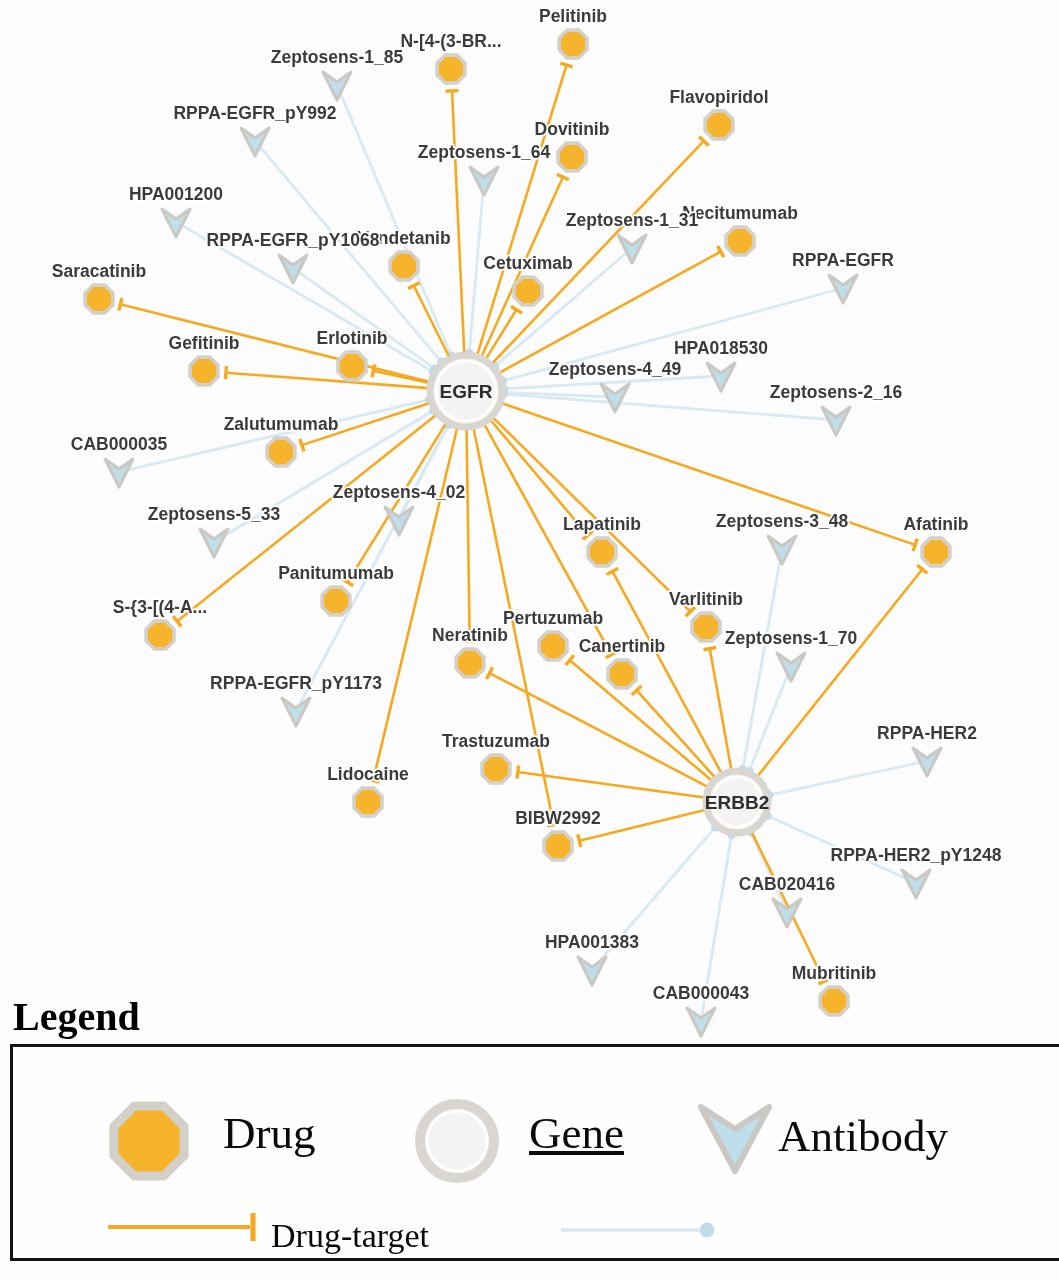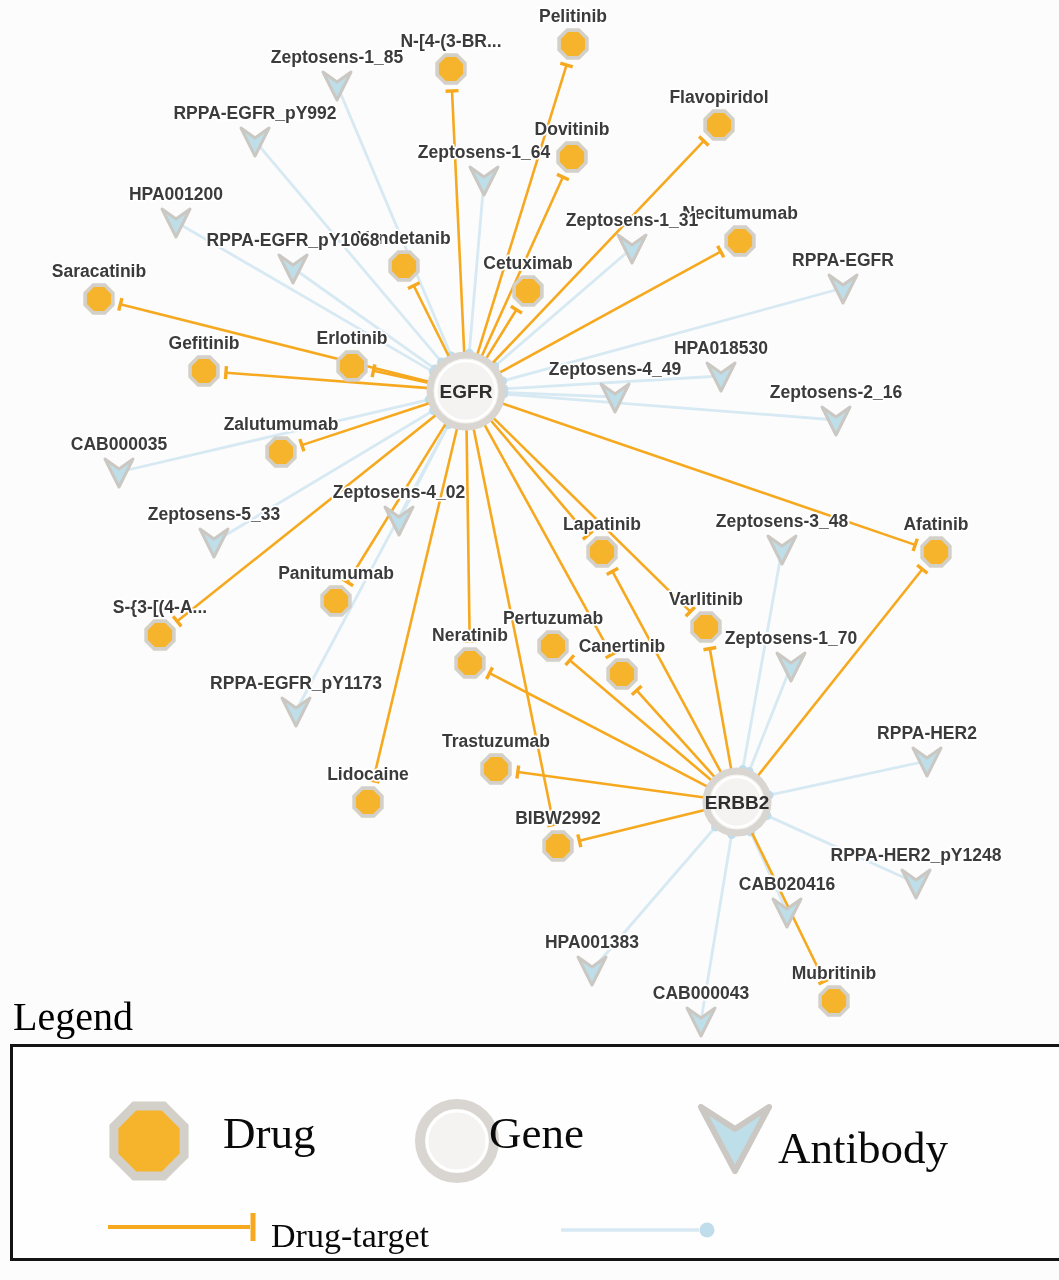--- a/index.html
+++ b/index.html
@@ -10,21 +10,21 @@
   #network-svg{position:absolute;left:0;top:0;}
   .node-label{
     font-family:"Liberation Sans",sans-serif;font-weight:700;font-size:17.5px;
     fill:#3b3b3b;stroke:#ffffff;stroke-width:3.5px;paint-order:stroke;stroke-linejoin:round;
   }
   .gene-label{
     font-family:"Liberation Sans",sans-serif;font-weight:700;font-size:19px;fill:#2e2e2e;
   }
   .legend-title{
     position:absolute;left:13px;top:993px;
-    font-family:"Liberation Serif",serif;font-weight:400;font-size:40px;color:#000;
+    font-family:"Liberation Serif",serif;font-weight:700;font-size:40px;color:#000;
   }
   .legend-box{
     position:absolute;left:10px;top:1044px;width:1032px;height:211px;
     border:3.5px solid #141414;background:#fefefe;padding-left:42px;
   }
   .legend-icon{position:absolute;}
   .legend-label{
     position:absolute;font-family:"Liberation Serif",serif;font-size:45px;color:#0a0a0a;
   }
   .legend-edge-label{
@@ -243,26 +243,26 @@
 
   <svg class="legend-icon" style="left:85px;top:43px;" width="102" height="102">
     <polygon points="86.1,65.5 65.5,86.1 36.5,86.1 15.9,65.5 15.9,36.5 36.5,15.9 65.5,15.9 86.1,36.5" fill="#f6b42d" stroke="#d3d0ca" stroke-width="9"></polygon>
   </svg>
   <span class="legend-label" style="left:210px;top:60px;">Drug</span>
 
   <svg class="legend-icon" style="left:393px;top:43px;" width="102" height="102">
     <circle cx="51" cy="51" r="37" fill="#f5f3f1" stroke="#d9d6d2" stroke-width="10"></circle>
     <circle cx="51" cy="51" r="30" fill="none" stroke="#ffffff" stroke-width="3"></circle>
   </svg>
-  <span class="legend-label" style="left:476px;top:60px;">Gene</span>
+  <span class="legend-label" style="left:516px;top:60px;text-decoration:underline;">Gene</span>
 
   <svg class="legend-icon" style="left:678px;top:48px;" width="88" height="88">
     <path d="M 10 12 L 44 76 L 78 12 L 44 34 Z" fill="#bedfe9" stroke="#cbc8c3" stroke-width="6" stroke-linejoin="round"></path>
   </svg>
-  <span class="legend-label" style="left:765px;top:75px;">Antibody</span>
+  <span class="legend-label" style="left:765px;top:63px;">Antibody</span>
 
   <svg class="legend-icon" style="left:93px;top:162px;" width="170" height="36">
     <line x1="2" y1="18" x2="144" y2="18" stroke="#f6a91f" stroke-width="4"></line>
     <line x1="147" y1="4" x2="147" y2="32" stroke="#f6a91f" stroke-width="5"></line>
   </svg>
   <span class="legend-edge-label" style="left:258px;top:170px;">Drug-target</span>
 
   <svg class="legend-icon" style="left:546px;top:165px;" width="170" height="36">
     <line x1="2" y1="18" x2="140" y2="18" stroke="#d7e9f2" stroke-width="3.5"></line>
     <circle cx="148" cy="18" r="7.5" fill="#bfddea"></circle>

